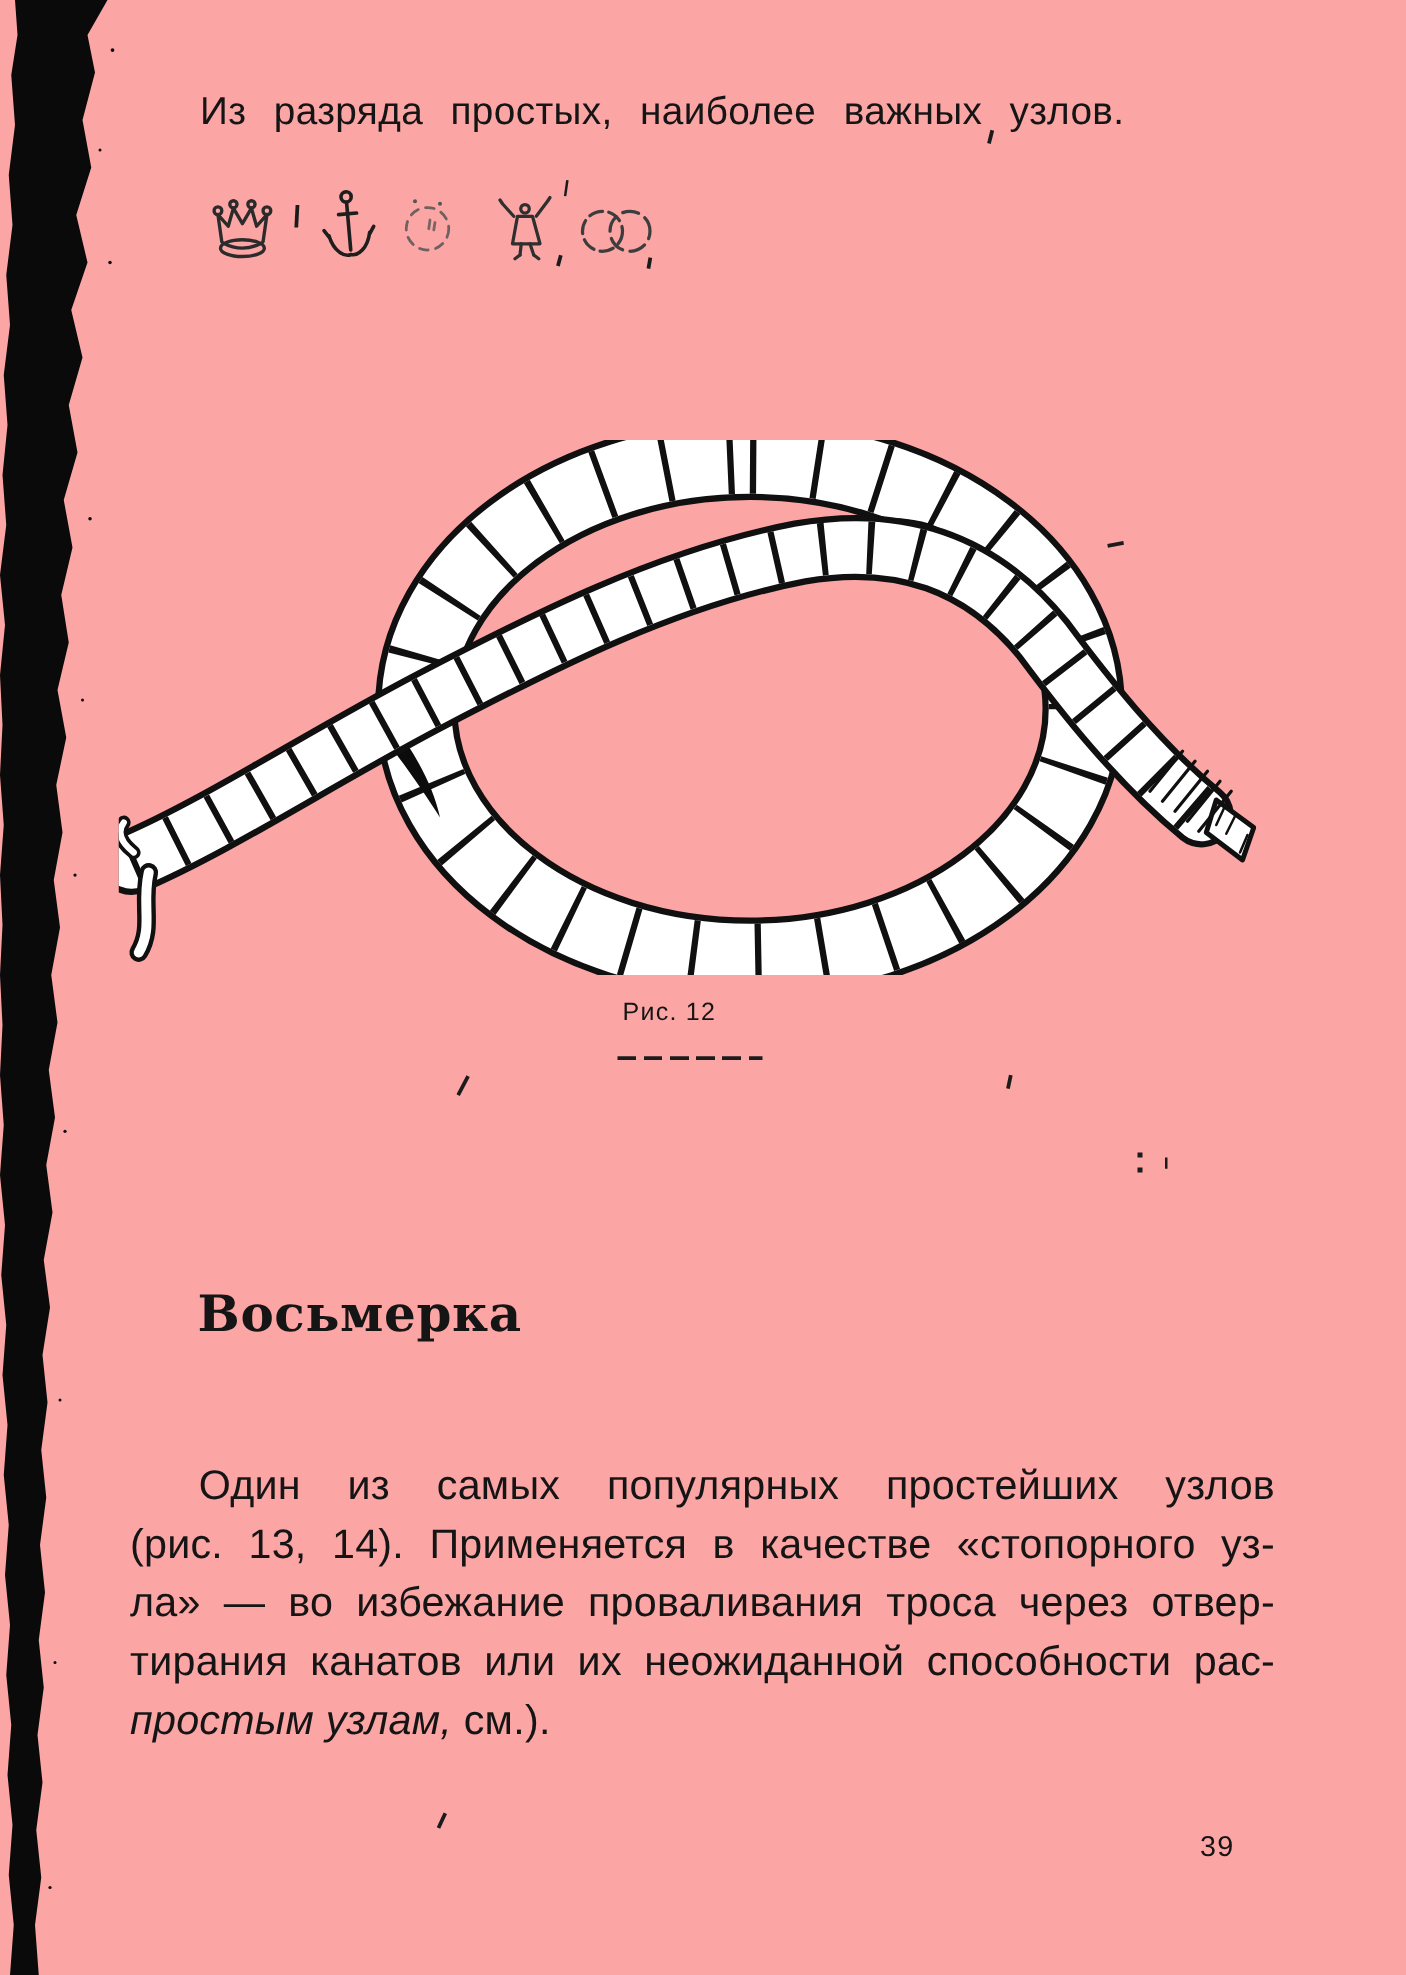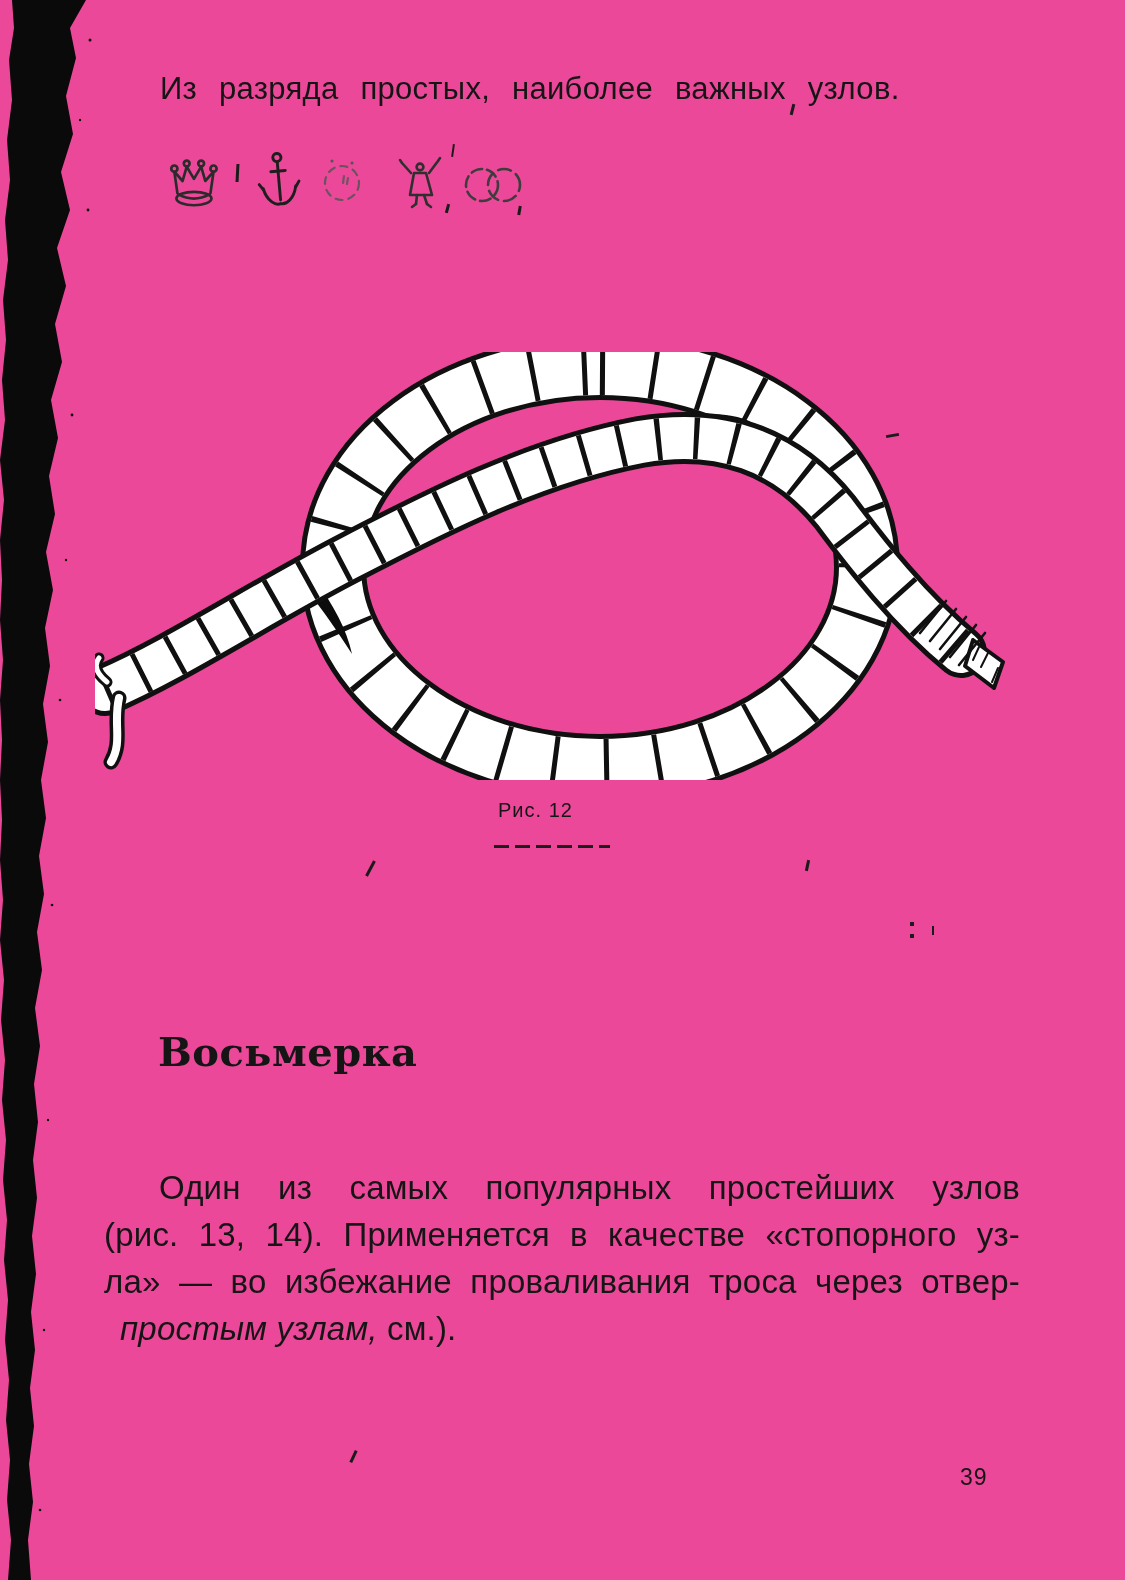--- a/index.html
+++ b/index.html
@@ -1,19 +1,19 @@
 <!DOCTYPE html>
 <html lang="ru"><head>
 <meta charset="utf-8">
 <style>
   html,body{margin:0;padding:0;background:#e8e8e8;}
   .page{
     position:relative;
     width:1125px;height:1580px;
-    background:#ec4899;
+    background:#fca5a5;
     overflow:hidden;
     font-family:"Liberation Sans", sans-serif;
     color:#151515;
   }
   .abs{position:absolute;}
   
   .intro-line{
     left:160px;top:70px;width:780px;
     font-size:31px;line-height:38px;
     word-spacing:13px;letter-spacing:0.3px;
@@ -39,21 +39,21 @@
   .para-line{
     width:916px;
     text-align:justify;
     -moz-text-align-last:justify;
     text-align-last:justify;
     white-space:nowrap;
     letter-spacing:0.2px;
   }
   .para-line.first{ padding-left:55px; width:861px; }
   .para-line.last{ text-align-last:left; }
-  .italic{ font-style:italic;margin-left:16px; }
+  .italic{ font-style:italic; }
   .page-number{
     left:960px;top:1464px;font-size:23px;letter-spacing:1px;
   }
   
   .mark{ background:#1b1b1b; }
   
   .icon svg{ display:block; }
 </style>
 </head>
 <body>
@@ -179,20 +179,21 @@
   <div class="abs mark" style="left:910px;top:934px;width:4px;height:4px;"></div>
   <div class="abs mark" style="left:932px;top:926px;width:2px;height:9px;"></div>
   <div class="abs mark" style="left:352px;top:1450px;width:3px;height:13px;transform:rotate(25deg);"></div>
 
   <div class="abs section-heading">Восьмерка</div>
 
   <div class="abs paragraph">
     <div class="para-line first">Один из самых популярных простейших узлов</div>
     <div class="para-line">(рис. 13, 14). Применяется в качестве «стопорного уз-</div>
     <div class="para-line">ла» — во избежание проваливания троса через отвер-</div>
+    <div class="para-line">тирания канатов или их неожиданной способности рас-</div>
     <div class="para-line last">
       <span class="italic">простым узлам,</span><span> см.).</span>
     </div>
   </div>
 
   <div class="abs page-number">39</div>
 
 </div>
 
 </body></html>

